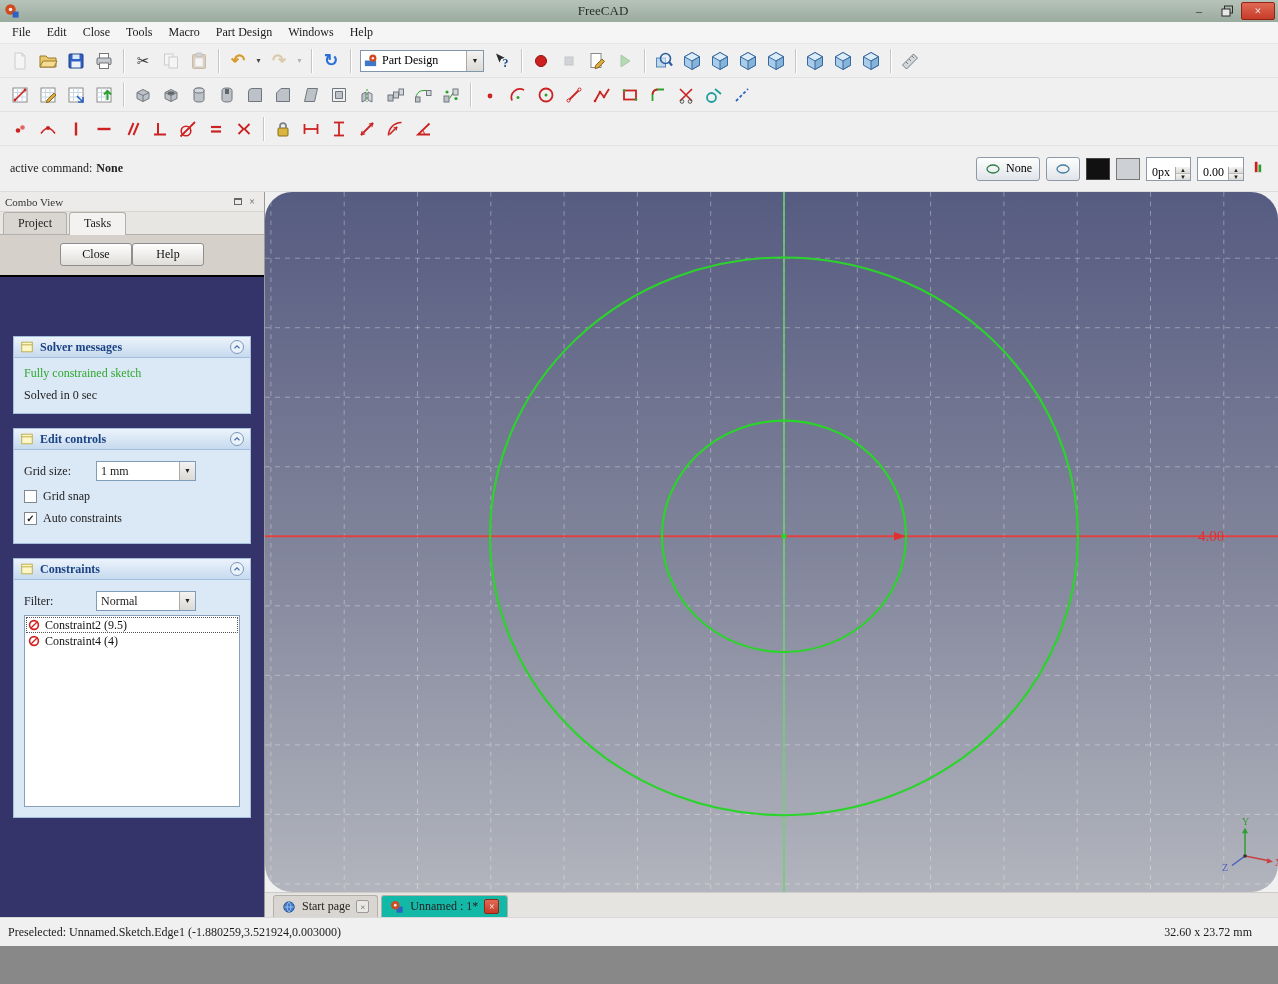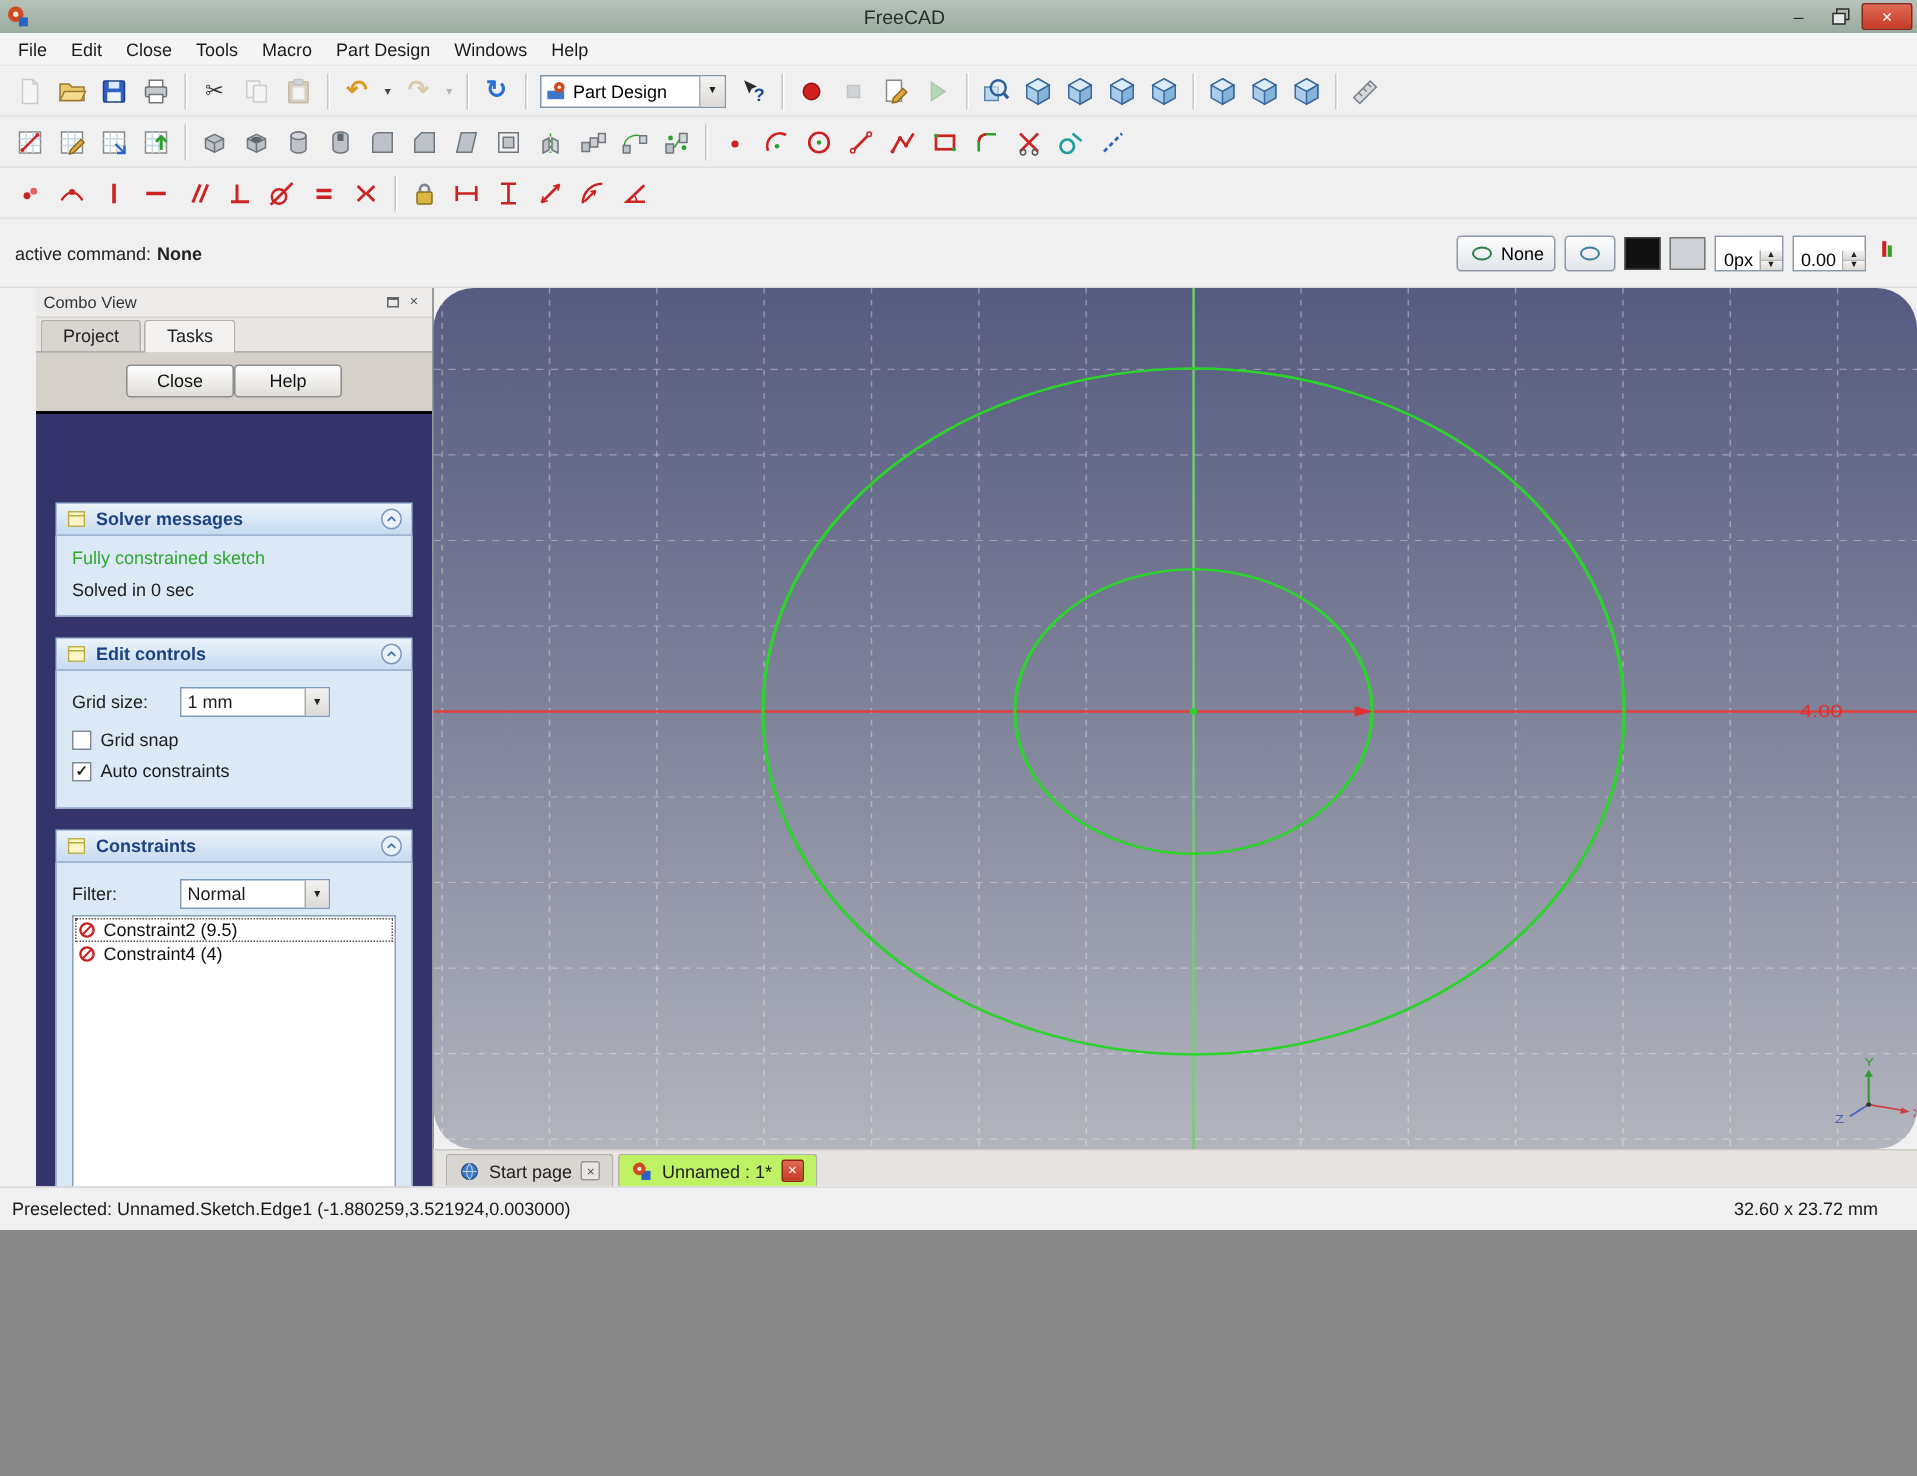--- a/index.html
+++ b/index.html
@@ -1,17 +1,17 @@
 <!DOCTYPE html>
 <html><head>
 <meta charset="utf-8">
 <style>
   * { box-sizing: border-box; margin:0; padding:0; }
   body { font-family:"Liberation Sans", sans-serif; background:#888; }
-  .window { width:1278px; height:820px; display:flex; flex-direction:column; background:#f0f0f0; overflow:hidden; position:relative; }
+  .window { width:1278px; height:946px; display:flex; flex-direction:column; background:#f0f0f0; overflow:hidden; position:relative;font-family:Liberation Serif, serif; }
 
   
   .titlebar { height:22px; flex:none; background:linear-gradient(#b7c3ba,#9aab9f); display:flex; align-items:center; padding:0 3px; }
   .titlebar .app-icon { width:18px; height:18px; display:flex; align-items:center; justify-content:center; }
   .titlebar .title { flex:1; text-align:center; font-size:13px; color:#23302a; }
   .winbtn { width:28px; height:18px; display:flex; align-items:center; justify-content:center; font-size:12px; color:#2b2b2b; }
   .winbtn.close { background:linear-gradient(#e06a55,#c63b27); border:1px solid #8f2516; border-radius:2px; color:#fff; font-size:12px; width:34px; }
 
   
   .menubar { height:22px; flex:none; background:#f5f5f5; display:flex; align-items:center; font-size:12px; border-bottom:1px solid #e6e6e6; padding-left:4px; }
@@ -37,21 +37,21 @@
   .swatch { width:24px; height:22px; border:1px solid #777; }
   .swatch.black { background:#111; border-color:#444; }
   .swatch.gray { background:#cdd1d5; }
   .spin { height:24px; background:#fff; border:1px solid #8d99a6; display:flex; align-items:flex-end; font-size:12px; }
   .spin .val { padding:4px 4px 0 5px; min-width:28px; }
   .spin .arrows { width:15px; border-left:1px solid #aaa; display:flex; flex-direction:column; }
   .spin .arrows span { flex:1; display:flex; align-items:center; justify-content:center; font-size:6px; background:linear-gradient(#f4f3f1,#dcdad6); color:#222; }
   .spin .arrows span + span { border-top:1px solid #bbb; }
 
   
-  .main { flex:1; display:flex; min-height:0;padding-left:24px; }
+  .main { flex:1; display:flex; min-height:0; }
 
   
   .combo { width:265px; flex:none; display:flex; flex-direction:column; border-right:1px solid #9a9a9a; background:#34346a; }
   .cv-header { height:20px; flex:none; background:#ecebe9; display:flex; align-items:center; padding:0 5px; font-size:11px; color:#333; border-bottom:1px solid #d8d5d1; }
   .cv-header .sp { flex:1; }
   .cv-hicon { width:14px; height:14px; display:flex; align-items:center; justify-content:center; font-size:10px; color:#555; }
   .float-glyph { width:8px; height:7px; border:1px solid #666; border-top-width:2px; }
   .cv-tabs { height:23px; flex:none; background:#e8e6e3; display:flex; align-items:flex-end; padding-left:3px; border-bottom:1px solid #b3b0ac; }
   .cv-tab { font-size:12px; padding:3px 14px 3px; background:#d9d6d1; border:1px solid #b3b0ac; border-bottom:none; border-radius:3px 3px 0 0; margin-right:2px; color:#222; }
   .cv-tab.active { background:#f3f2f0; position:relative; top:1px; padding-bottom:4px; }
@@ -78,21 +78,21 @@
   .litem.selected { outline:1px dotted #555; outline-offset:-1px; }
 
   
   .right-col { flex:1; display:flex; flex-direction:column; min-width:0; }
   .viewport { flex:1; position:relative; background:linear-gradient(180deg,#565b81 0%, #7e8299 48%, #b2b5bd 100%); overflow:hidden;border-radius:27px; }
   .viewport svg { position:absolute; inset:0; }
 
   
   .doctabs { height:25px; flex:none; background:#e6e4e1; border-top:1px solid #cfccc8; display:flex; align-items:flex-end; padding-left:8px; gap:3px; }
   .dtab { height:22px; display:flex; align-items:center; gap:6px; padding:0 8px; font-size:12px; background:#d9d6d1; border:1px solid #b3b0ac; border-bottom:none; border-radius:3px 3px 0 0; color:#222; }
-  .dtab.active { background:#bef264; }
+  .dtab.active { background:#14b8a6; }
   .tabclose { width:13px; height:13px; border:1px solid #9a9a9a; background:#e9e7e4; display:flex; align-items:center; justify-content:center; font-size:9px; color:#555; border-radius:2px; }
   .tabclose.red { background:linear-gradient(#e06a55,#c63b27); border-color:#8f2516; color:#fff; width:15px; height:15px; font-size:10px; }
 
   
   .statusbar { height:29px; flex:none; background:#f0f0f0; border-top:1px solid #d9d9d9; display:flex; align-items:center; justify-content:space-between; font-size:12px; color:#1a1a1a; padding:0 26px 0 8px; }
 </style>
 </head>
 <body>
 
 <div class="window">

